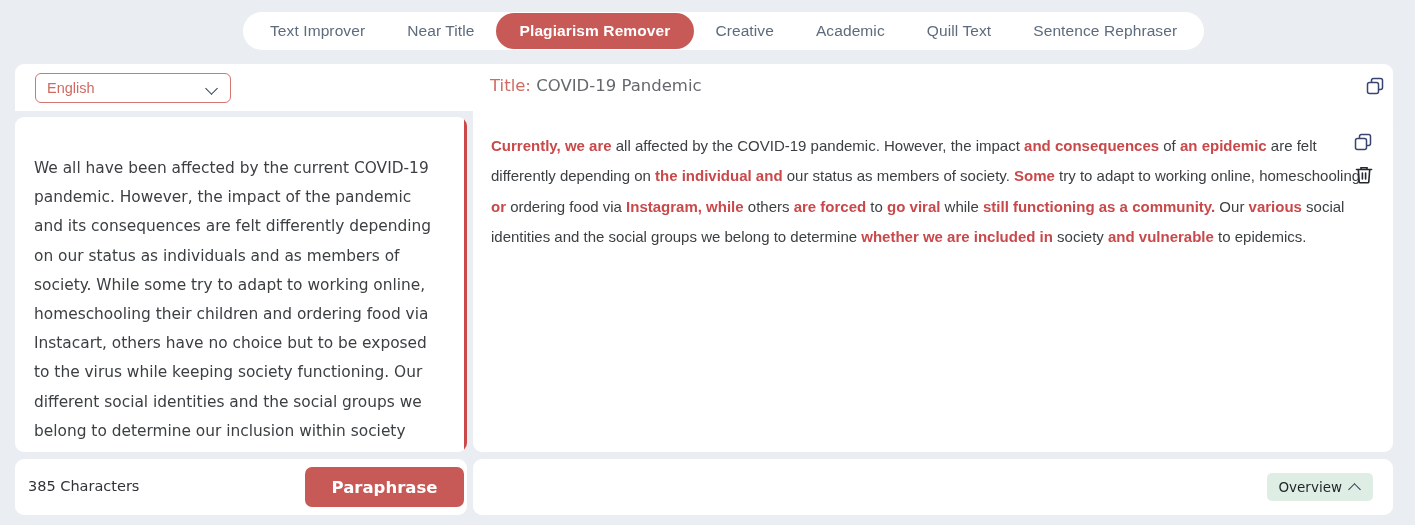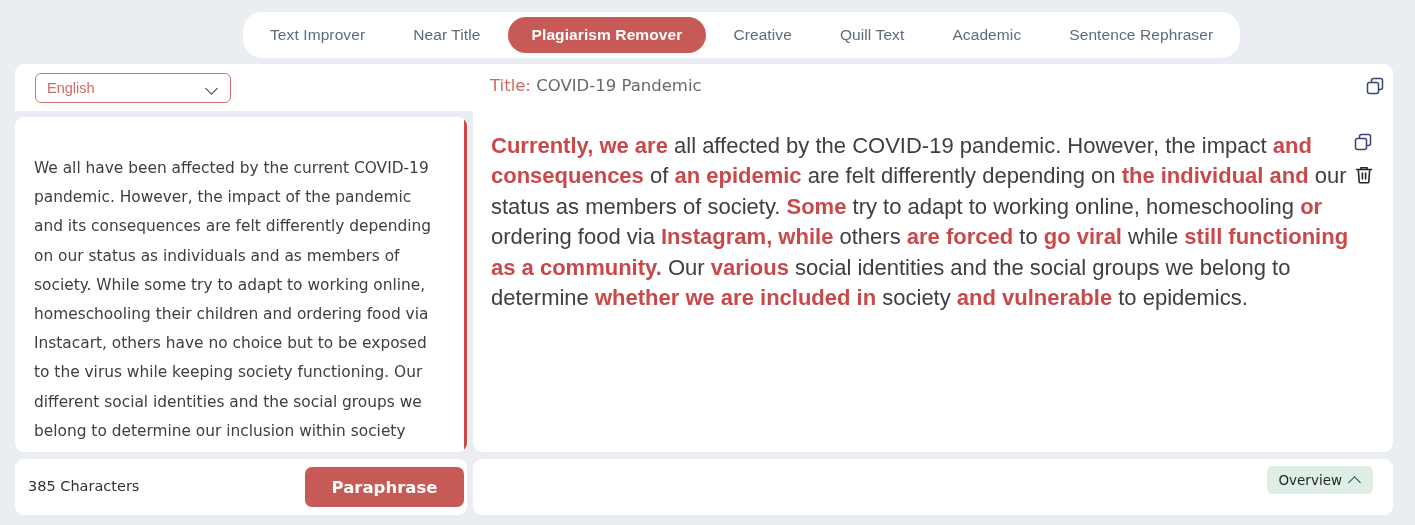--- a/index.html
+++ b/index.html
@@ -10,26 +10,26 @@
     font-family: "Liberation Sans", sans-serif;
     overflow: hidden;
   }
 
   
   #tabbar-wrap {
     position: absolute; left: 0; top: 0; width: 1415px; height: 58px;
   }
   #tabbar {
     position: absolute; left: 243px; top: 12px;
-    height: 46px;
+    height: 38px;
     background: #ffffff;
     border-radius: 19px;
     display: flex; align-items: center;
     padding: 0 6px;
-    gap: 6px;
+    gap: 0px;
   }
   .tab {
     font-size: 15.5px;
     color: #5d6b7d;
     padding: 0 21px;
     height: 32px;
     line-height: 32px;
     border-radius: 16px;
     white-space: nowrap;
     cursor: pointer;
@@ -127,32 +127,32 @@
   #title-key { color: #cf6b63; }
   #title-val { color: #65696d; }
 
   #right-body {
     left: 473px; top: 117px; width: 920px; height: 335px;
     border-radius: 9px;
   }
   #output-text {
     position: absolute; left: 18px; top: 14px;
     width: 875px;
-    font-size: 22px;
+    font-size: 15px;
     line-height: 30.4px;
     color: #3d4043;
   }
   #output-text b { color: #c9494b; font-weight: bold; }
 
   #right-foot {
     left: 473px; top: 459px; width: 920px; height: 56px;
     border-radius: 9px;
   }
   #overview-btn {
-    position: absolute; right: 20px; top: 7px;
+    position: absolute; right: 20px; top: 14px;
     height: 28px;
     background: #deeee5;
     border: none; border-radius: 5px;
     padding: 0 11px;
     display: flex; align-items: center; gap: 7px;
     font-family: "DejaVu Sans", sans-serif;
     font-size: 13.5px; color: #1e2428;
     cursor: pointer;
   }
 
@@ -168,22 +168,22 @@
 </style>
 </head>
 <body>
 
 <div id="tabbar-wrap">
   <div id="tabbar">
       <div class="tab">Text Improver</div>
       <div class="tab">Near Title</div>
       <div class="tab active">Plagiarism Remover</div>
       <div class="tab">Creative</div>
+      <div class="tab">Academic</div>
       <div class="tab">Quill Text</div>
-      <div class="tab">Academic</div>
       <div class="tab">Sentence Rephraser</div>
     </div>
 </div>
 
 <div class="panel" id="left-head">
   <div id="lang-select">
     <span id="lang-label">English</span>
     <span class="chev"></span>
   </div>
 </div>

